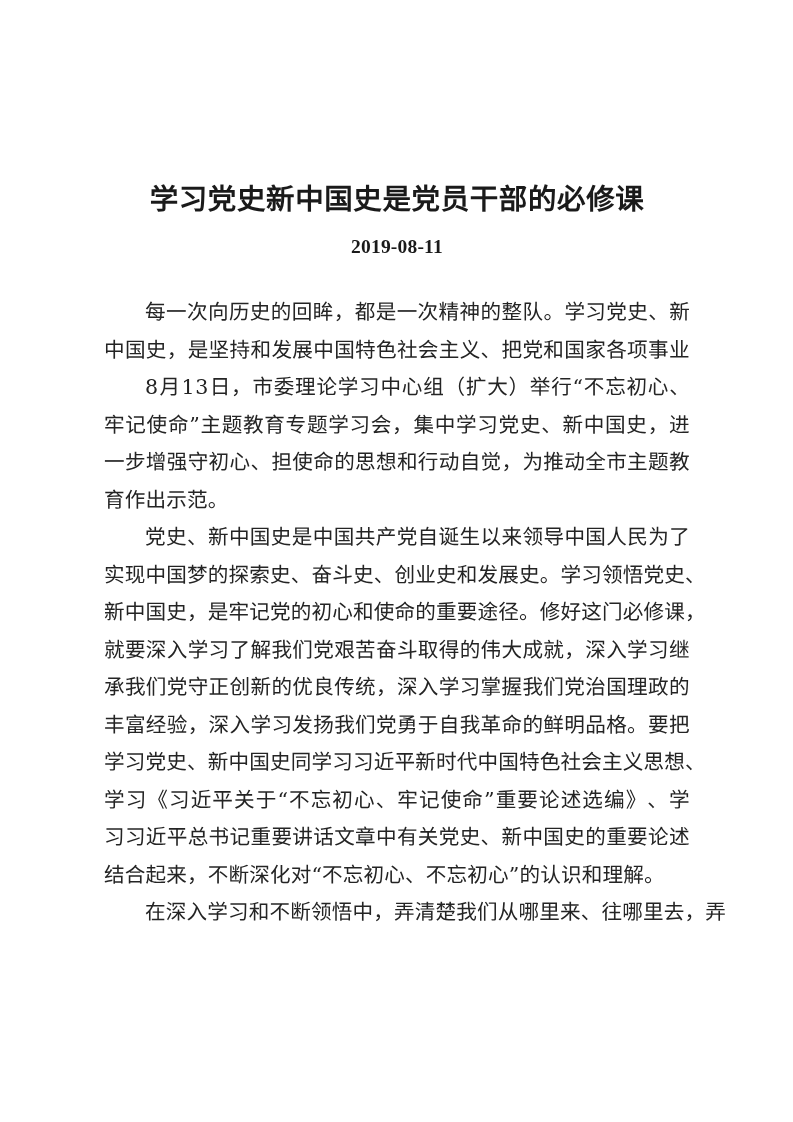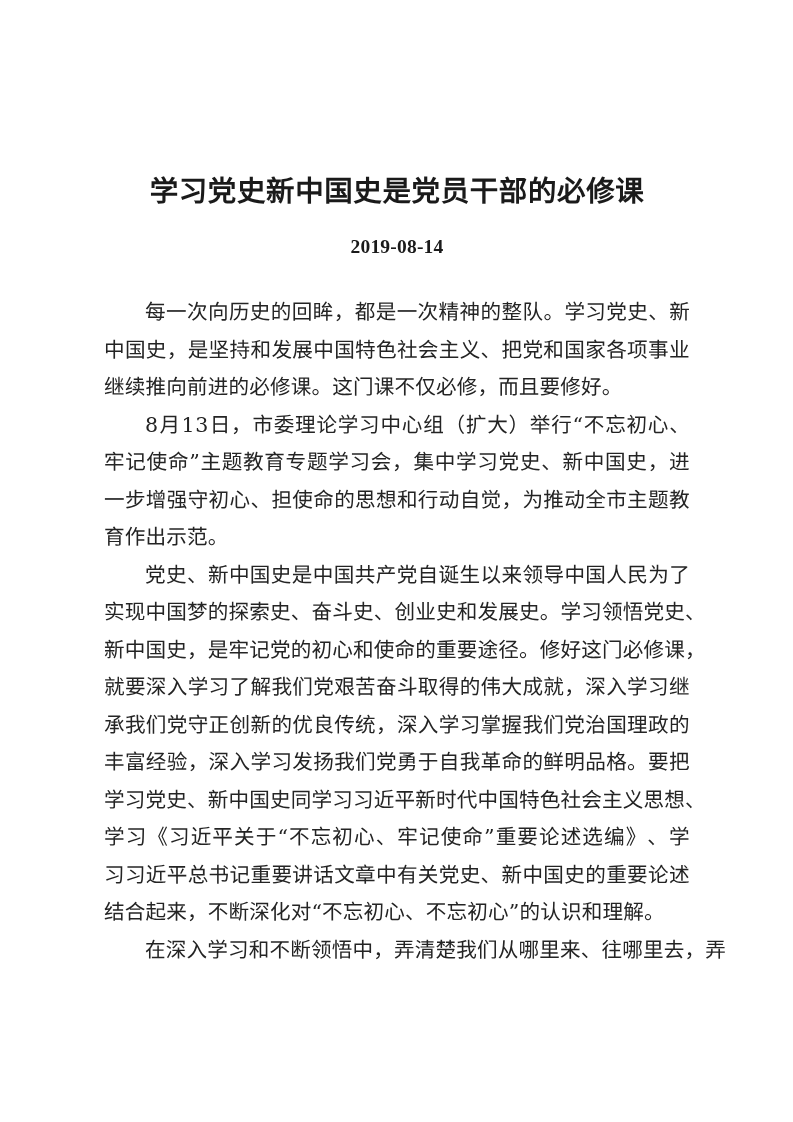--- a/index.html
+++ b/index.html
@@ -30,21 +30,21 @@
     top: 0;
     width: 586px;
     height: 1122px;
   }
 
   
   .doc-title {
     margin: 0;
     padding: 0;
     position: absolute;
-    top: 172px;
+    top: 180px;
     left: 0;
     width: 586px;
     text-align: center;
     font-family: "Liberation Serif", "DejaVu Serif", serif;
     font-weight: bold;
     font-size: 28.5px;
     line-height: 40px;
     letter-spacing: 0.6px;
     color: #1a1a1a;
     white-space: nowrap;
@@ -118,21 +118,21 @@
   }
 </style>
 </head>
 <body>
 
 <div id="page">
   <div id="content">
 
     <h1 class="doc-title">学习党史新中国史是党员干部的必修课</h1>
 
-    <div class="doc-date">2019-08-14</div>
+    <div class="doc-date">2019-08-11</div>
 
     <div id="body-text">
         <p class="para">
           <span class="line indent just">
             <span>每</span>
             <span>一</span>
             <span>次</span>
             <span>向</span>
             <span>历</span>
             <span>史</span>
@@ -180,21 +180,20 @@
             <span>把</span>
             <span>党</span>
             <span>和</span>
             <span>国</span>
             <span>家</span>
             <span>各</span>
             <span>项</span>
             <span>事</span>
             <span>业</span>
           </span>
-          <span class="line flush">继续推向前进的必修课。这门课不仅必修，而且要修好。</span>
         </p>
         <p class="para">
           <span class="line indent just">
             <span>8</span>
             <span> </span>
             <span>月</span>
             <span> </span>
             <span>1</span>
             <span>3</span>
             <span> </span>

